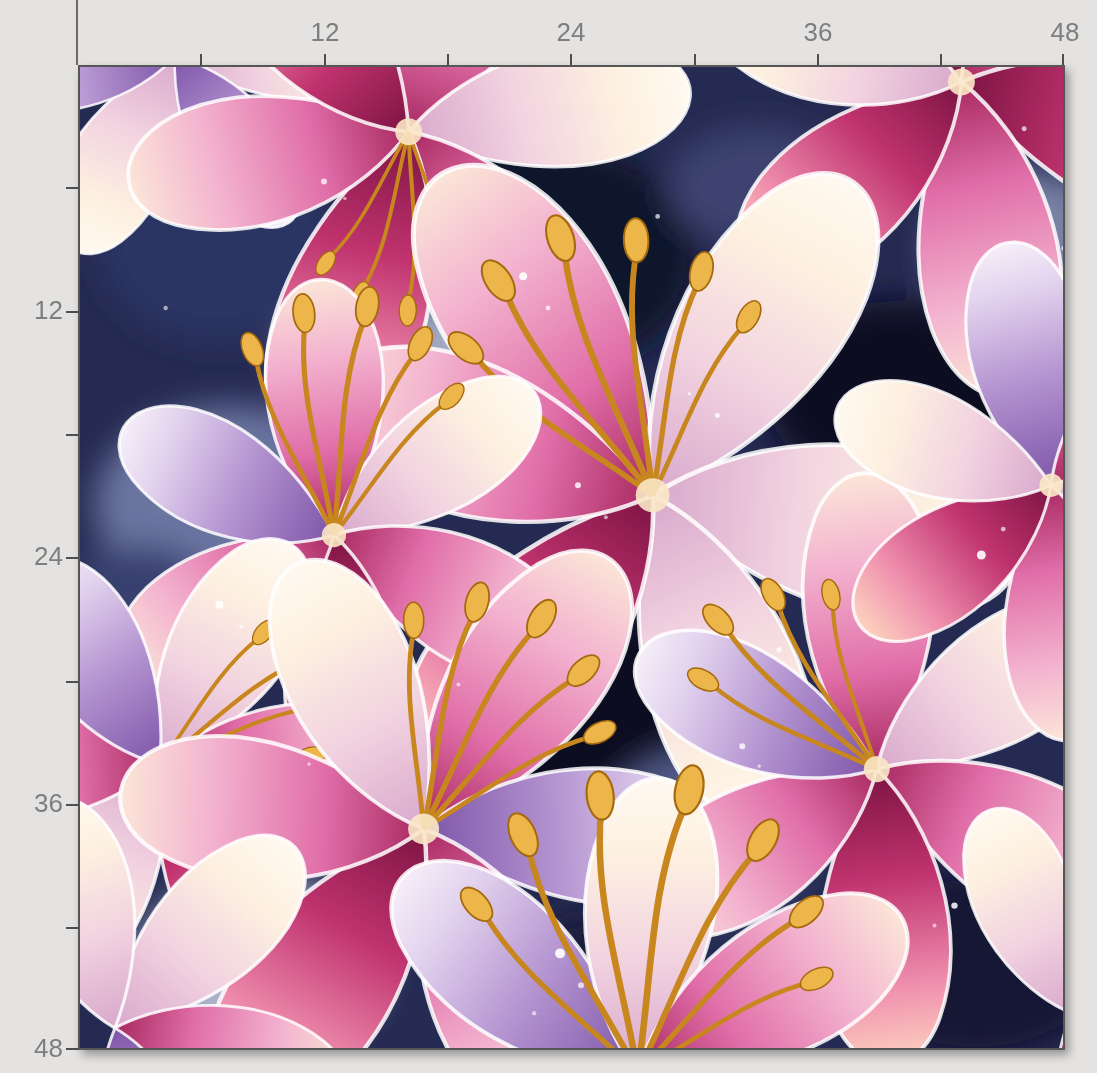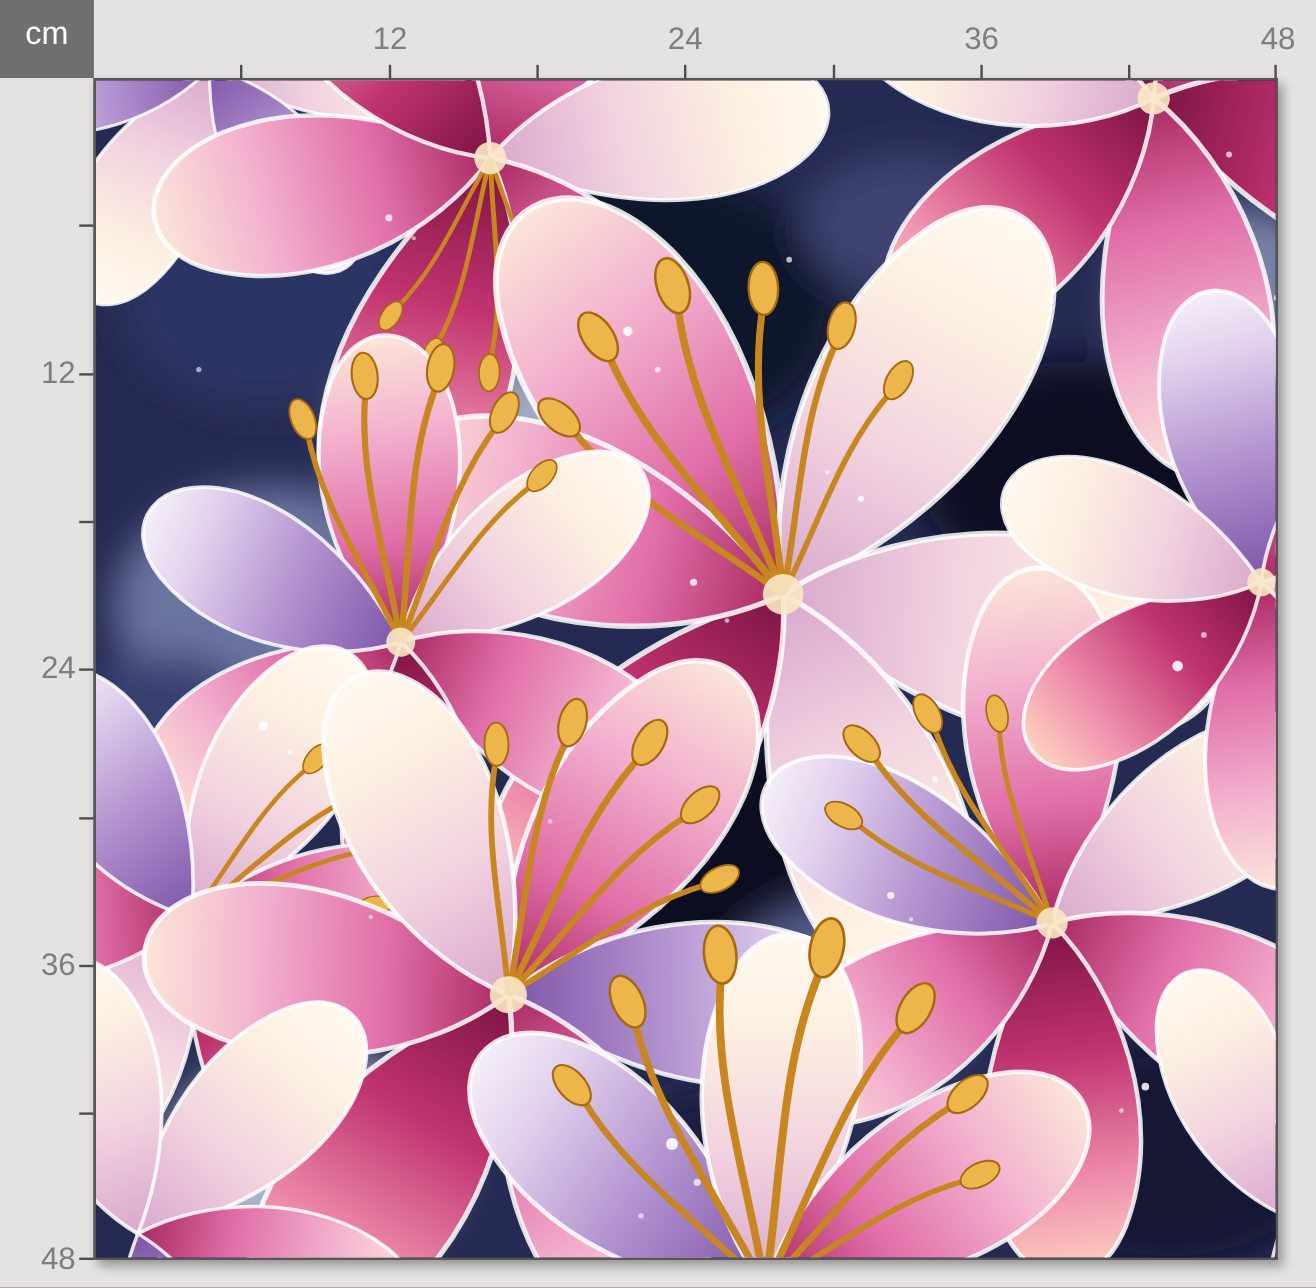--- a/index.html
+++ b/index.html
@@ -46,23 +46,20 @@
   .p-lav  { fill:url(#gLav);  }
   .stamen-line { fill:none; stroke:#c8861e; stroke-width:2.4px; }
   .anther { fill:#edb64a; stroke:#a5690f; stroke-width:.8px; }
   .fl-center { fill:#f9e7c7; opacity:.9; }
 </style>
 </head>
 <body>
 
 <div class="stage">
 
-  <div class="unit-box">
-    <span>cm</span>
-  </div>
   <div class="corner-line"></div>
 
   <div class="ruler-top">
     <div class="tick" style="left:122px"></div>
     <div class="tick" style="left:246px"></div>
     <div class="tick" style="left:369px"></div>
     <div class="tick" style="left:492px"></div>
     <div class="tick" style="left:616px"></div>
     <div class="tick" style="left:739px"></div>
     <div class="tick" style="left:862px"></div>

